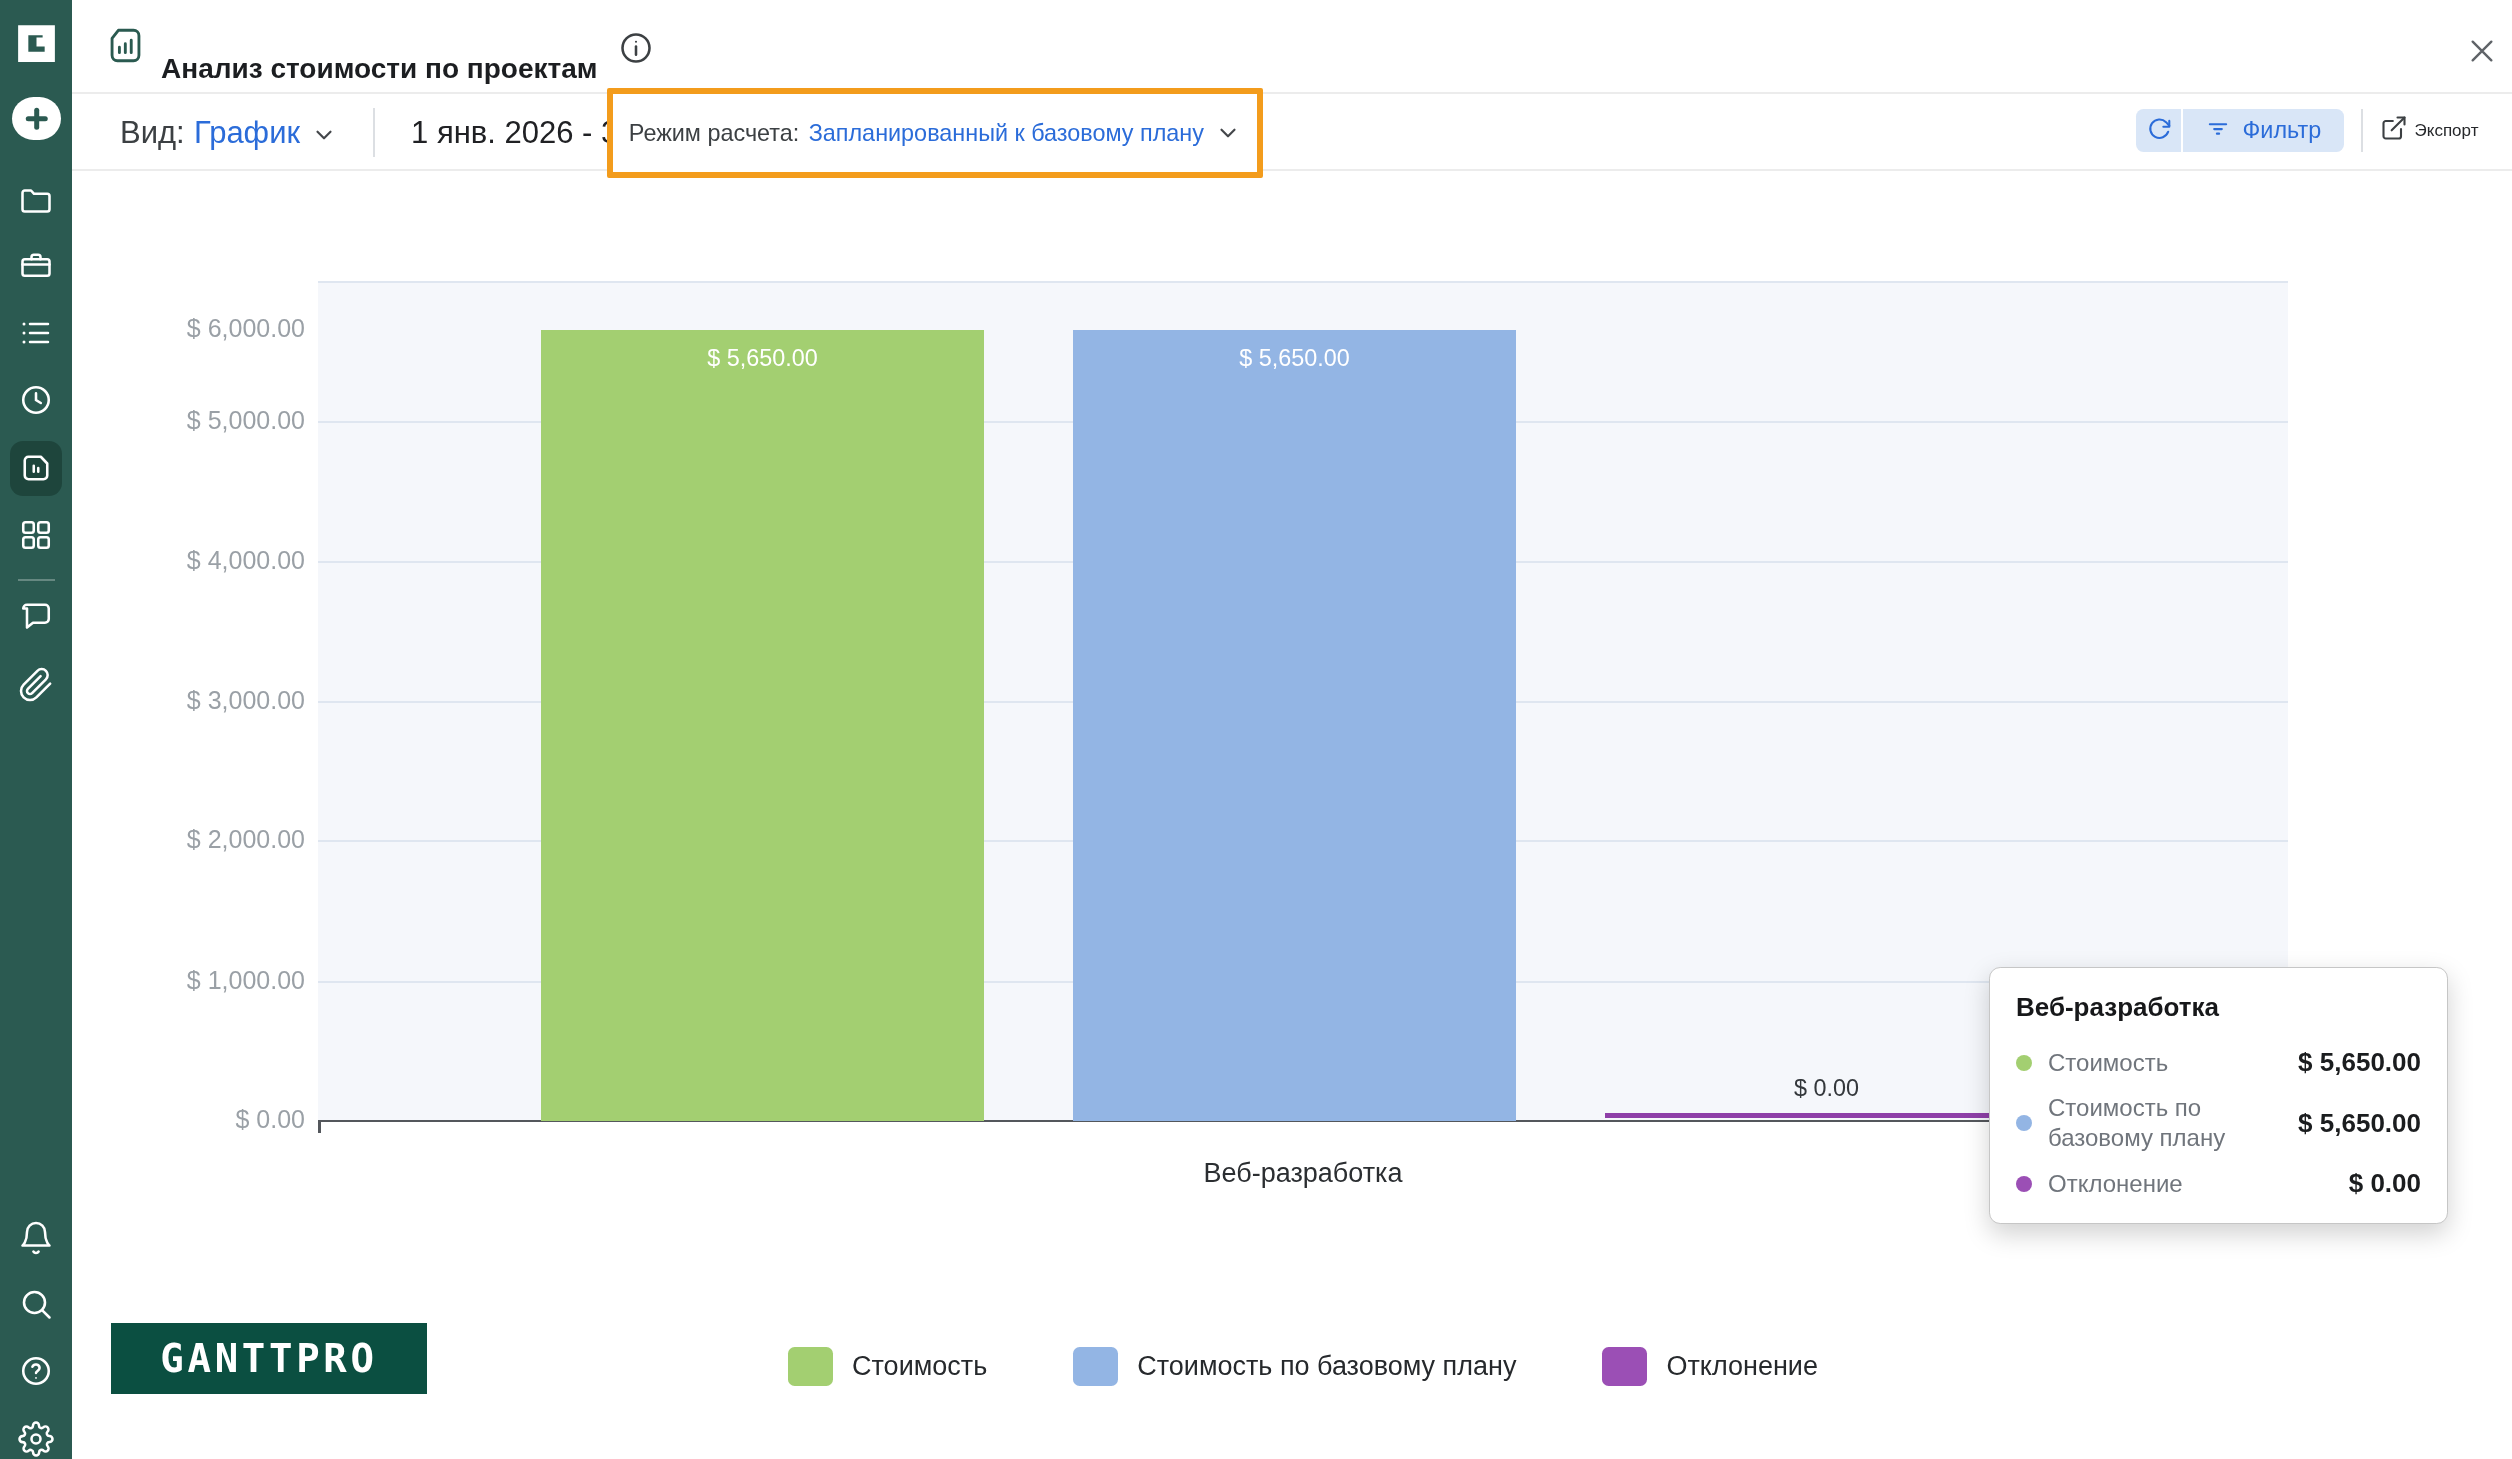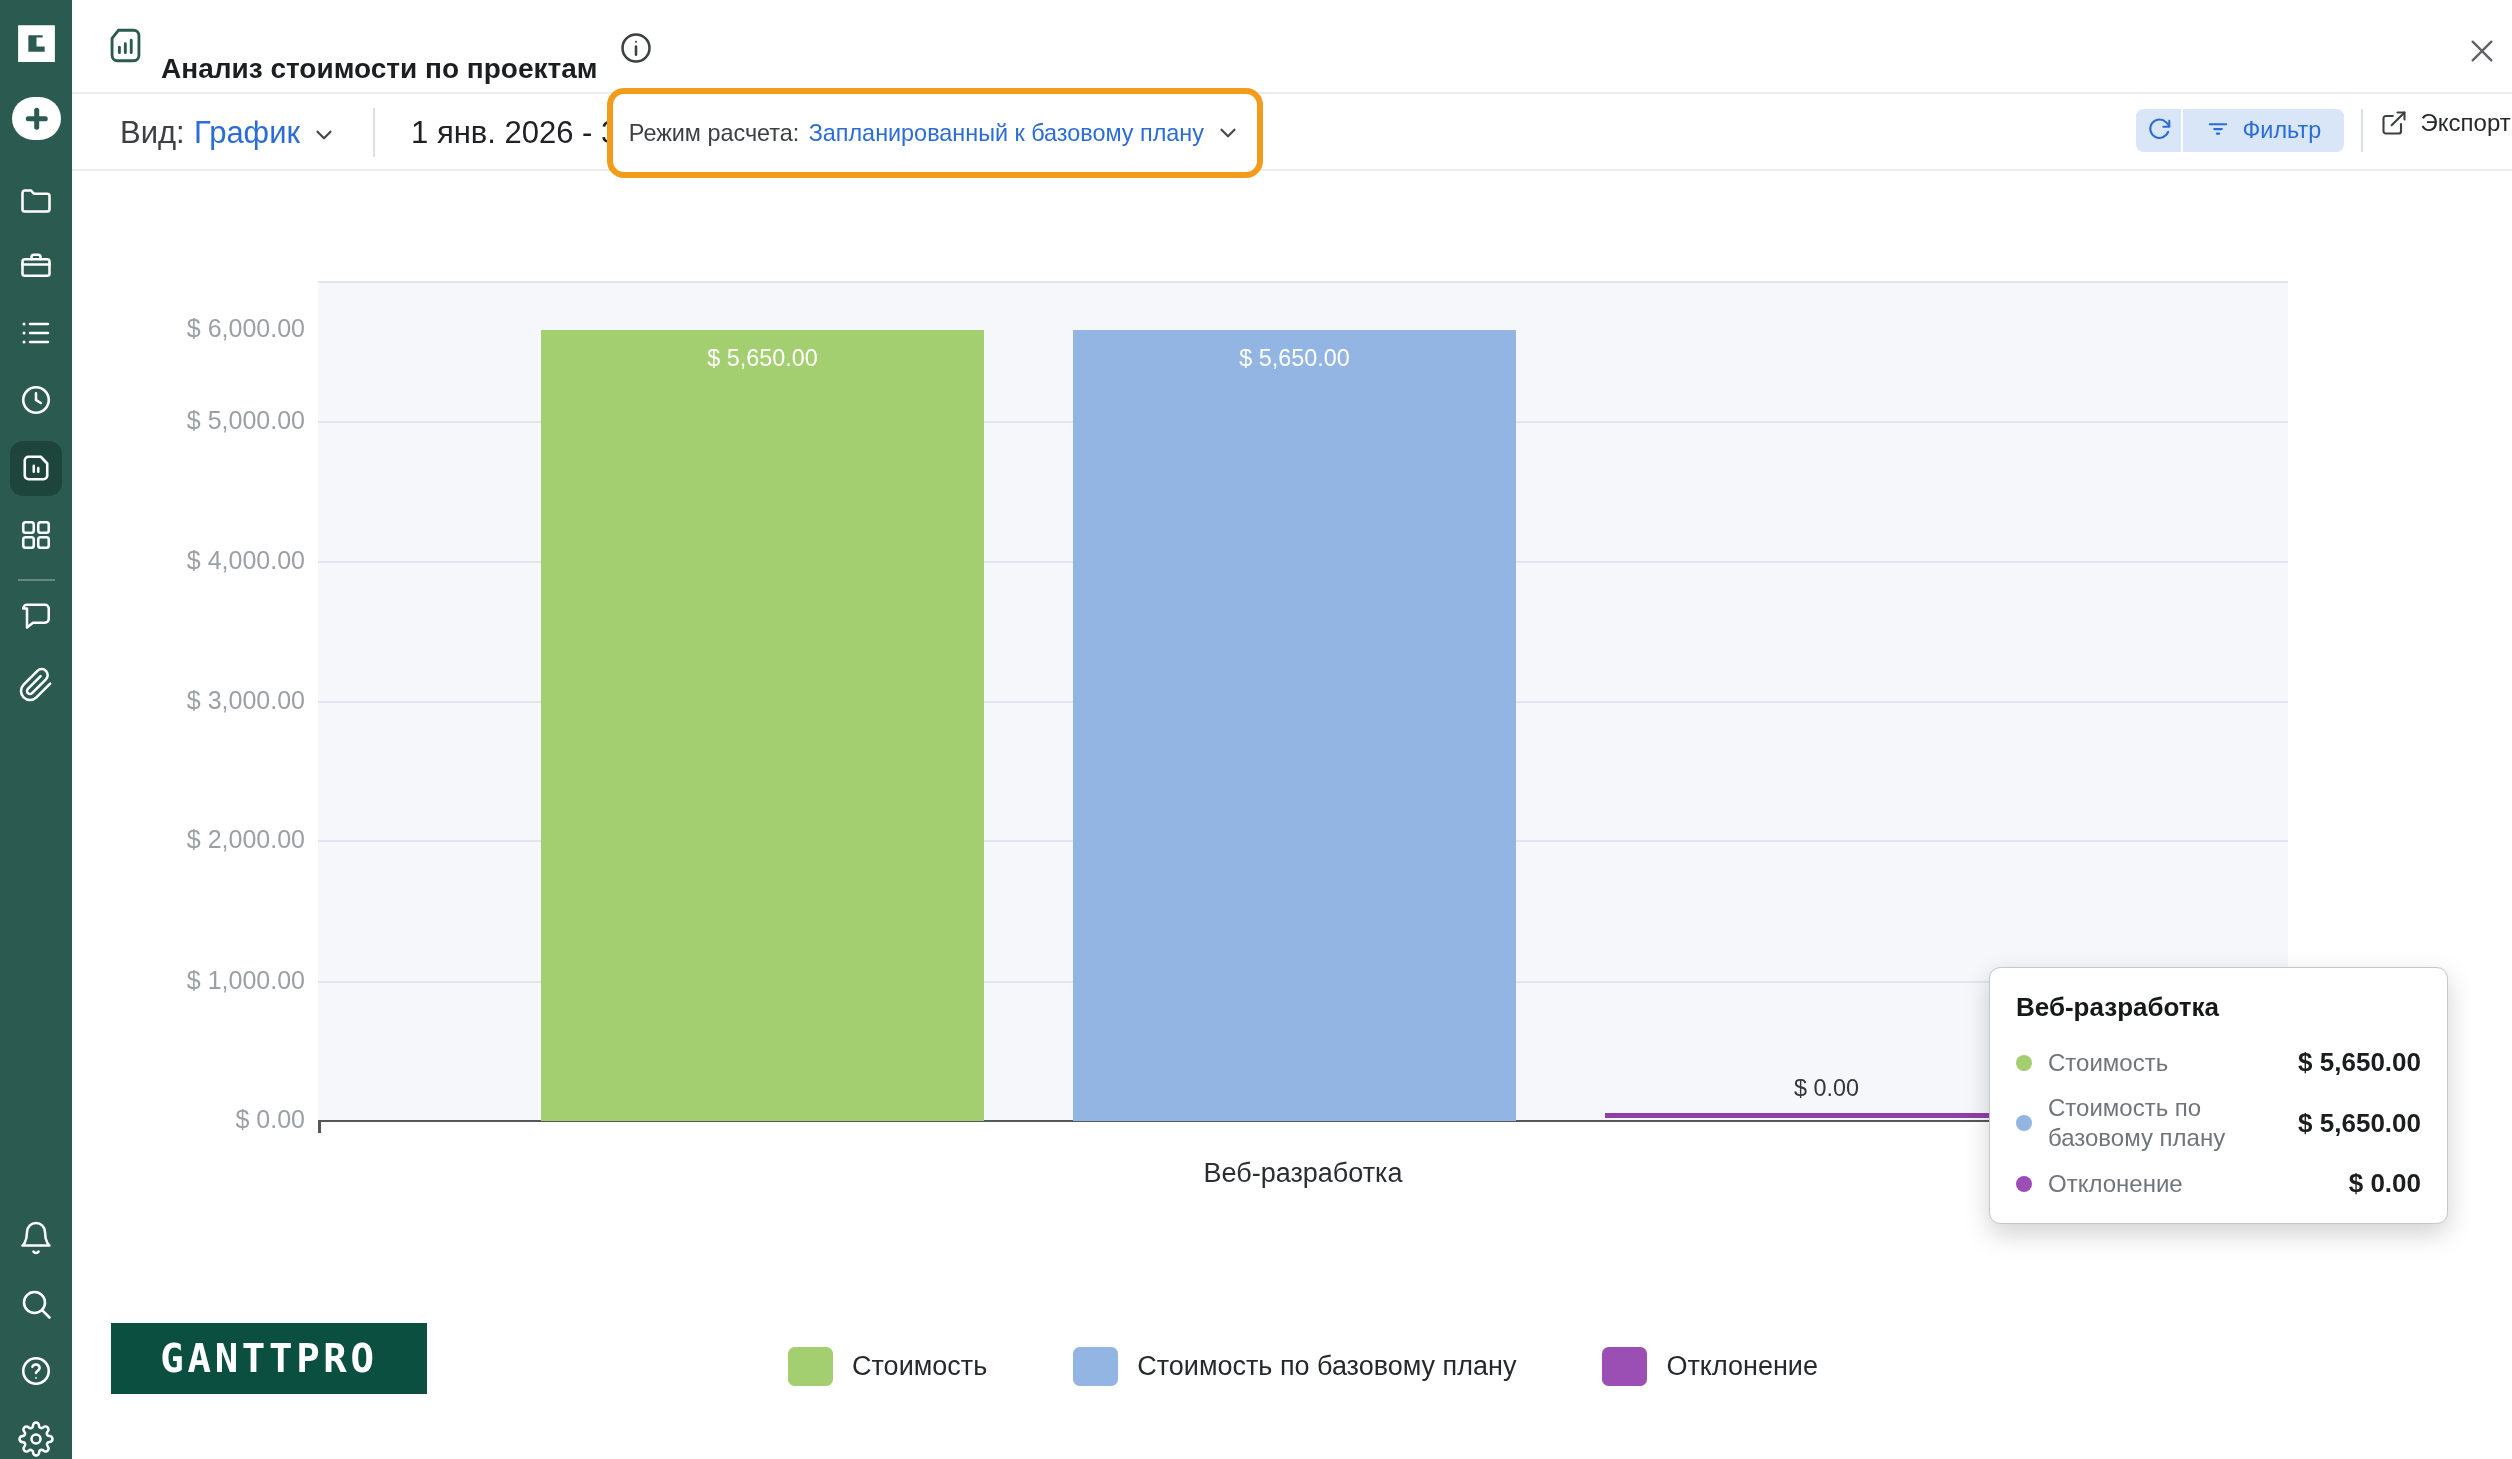--- a/index.html
+++ b/index.html
@@ -30,34 +30,34 @@
   .close-btn svg{width:32px;height:32px;}
 
   
   .tb-left{position:absolute;left:120px;top:111px;height:43px;display:flex;align-items:center;font-size:31px;color:#3c4043;}
   .tb-view-label{margin-right:9.4px;}
   .tb-link{color:#2b6cd9;cursor:pointer;}
   .tb-chev{width:26px;height:26px;color:#44474b;margin-left:11.2px;}
   .tb-divider{width:1.9px;height:49px;background:#dcdfe3;margin:0 36px;}
   .tb-date{color:#202124;}
   .mode-box{position:absolute;left:607px;top:88px;width:656px;height:90px;box-sizing:border-box;
-            border:6.6px solid #f39c1c;border-radius:17px;background:#fff;display:flex;align-items:center;
+            border:6.6px solid #f39c1c;border-radius:2px;background:#fff;display:flex;align-items:center;
             justify-content:center;font-size:23.4px;color:#3c4043;cursor:pointer;}
   .mode-box .val{color:#2b6cd9;margin-left:9.4px;text-align:center;}
   .tb-right{position:absolute;left:2136px;top:109px;height:43px;display:flex;align-items:center;}
   .btn-refresh{width:45px;height:43px;background:#d9e6f7;border:none;border-radius:7.5px 0 0 7.5px;
                display:flex;align-items:center;justify-content:center;color:#2b6cd9;cursor:pointer;padding:0;}
   .btn-refresh svg{width:26px;height:26px;}
   .btn-filter{height:43px;background:#d9e6f7;border:none;border-radius:0 7.5px 7.5px 0;margin-left:1.9px;
               display:flex;align-items:center;justify-content:center;gap:11.2px;padding:0 22.5px;
               color:#2b6cd9;font-size:23.4px;font-family:inherit;cursor:pointer;}
   .btn-filter svg{width:26px;height:26px;}
   .tb-divider2{width:1.9px;height:43px;background:#dcdfe3;margin:0 17px;}
-  .btn-export{height:43px;background:none;border:none;display:flex;align-items:flex-start;gap:13px;
-              color:#26282b;font-size:24px;font-family:inherit;cursor:pointer;padding:0;}
+  .btn-export{height:43px;background:none;border:none;display:flex;align-items:center;gap:7px;
+              color:#26282b;font-size:17px;font-family:inherit;cursor:pointer;padding:0;}
   .btn-export svg{width:28px;height:28px;color:#3c4043;}
 
   
   .plot{position:absolute;left:318px;top:281px;width:1970px;height:839px;background:#f5f7fb;
         border-bottom:2.8px solid #54575c;}
   .gridline{position:absolute;left:0;width:100%;height:1.9px;background:#dfe6f0;}
   .ytick{position:absolute;left:94px;width:211px;text-align:right;font-size:25px;color:#9aa0a6;}
   .axis-stub{position:absolute;left:318px;top:1120px;width:2.8px;height:13px;background:#54575c;}
   .bar{position:absolute;top:49px;width:443px;height:791px;display:flex;justify-content:center;cursor:pointer;}
   .bar-label{margin-top:15px;font-size:23.4px;color:#fff;}

